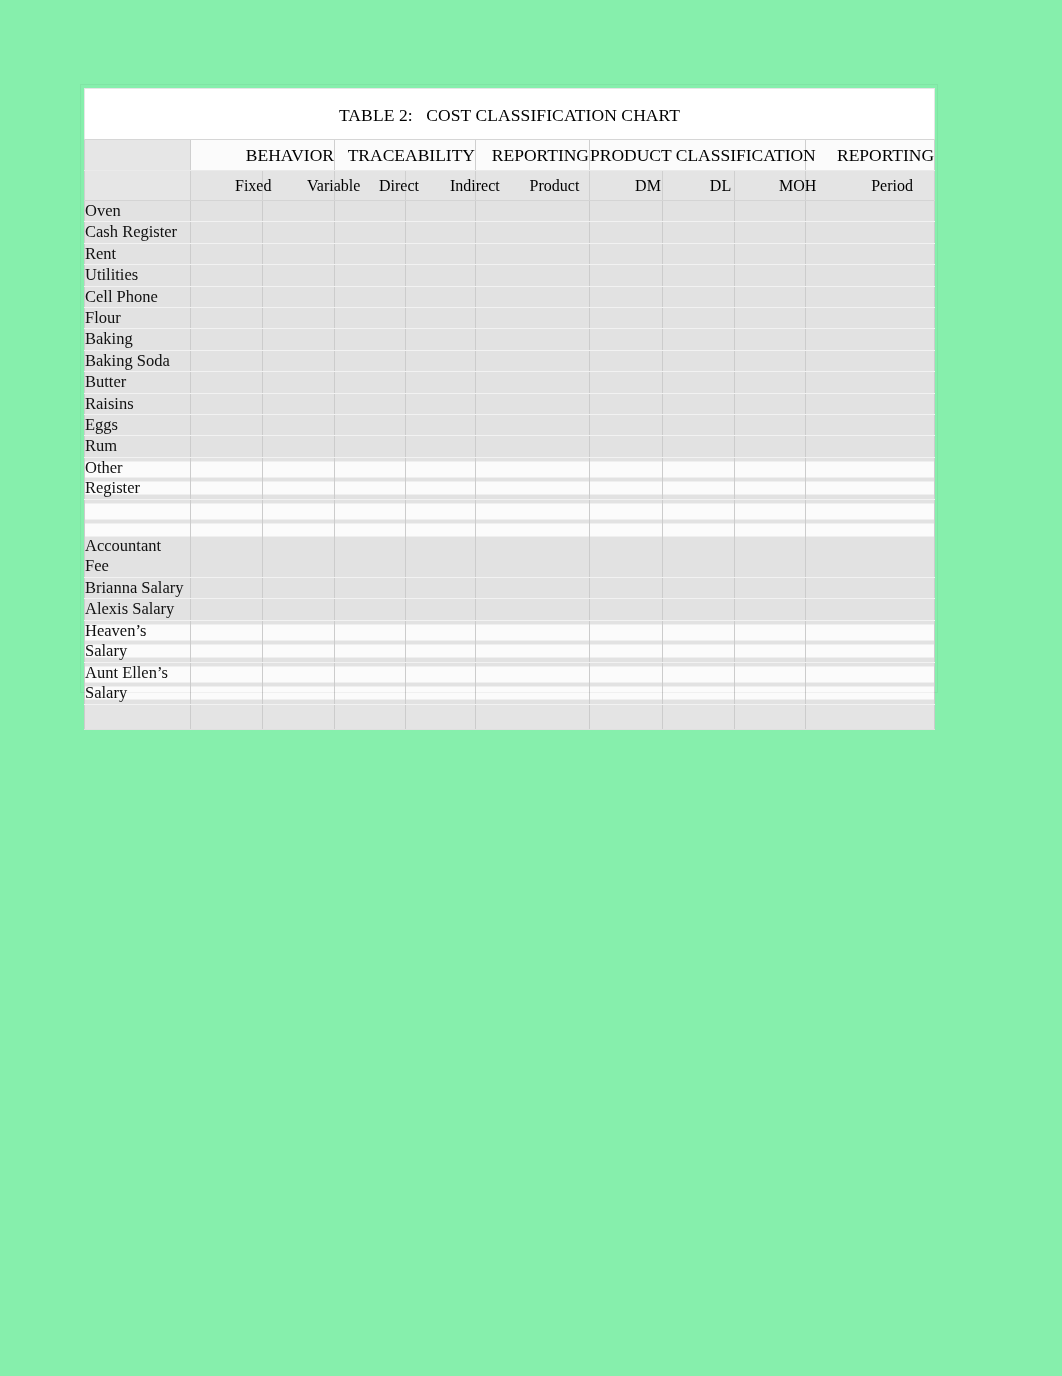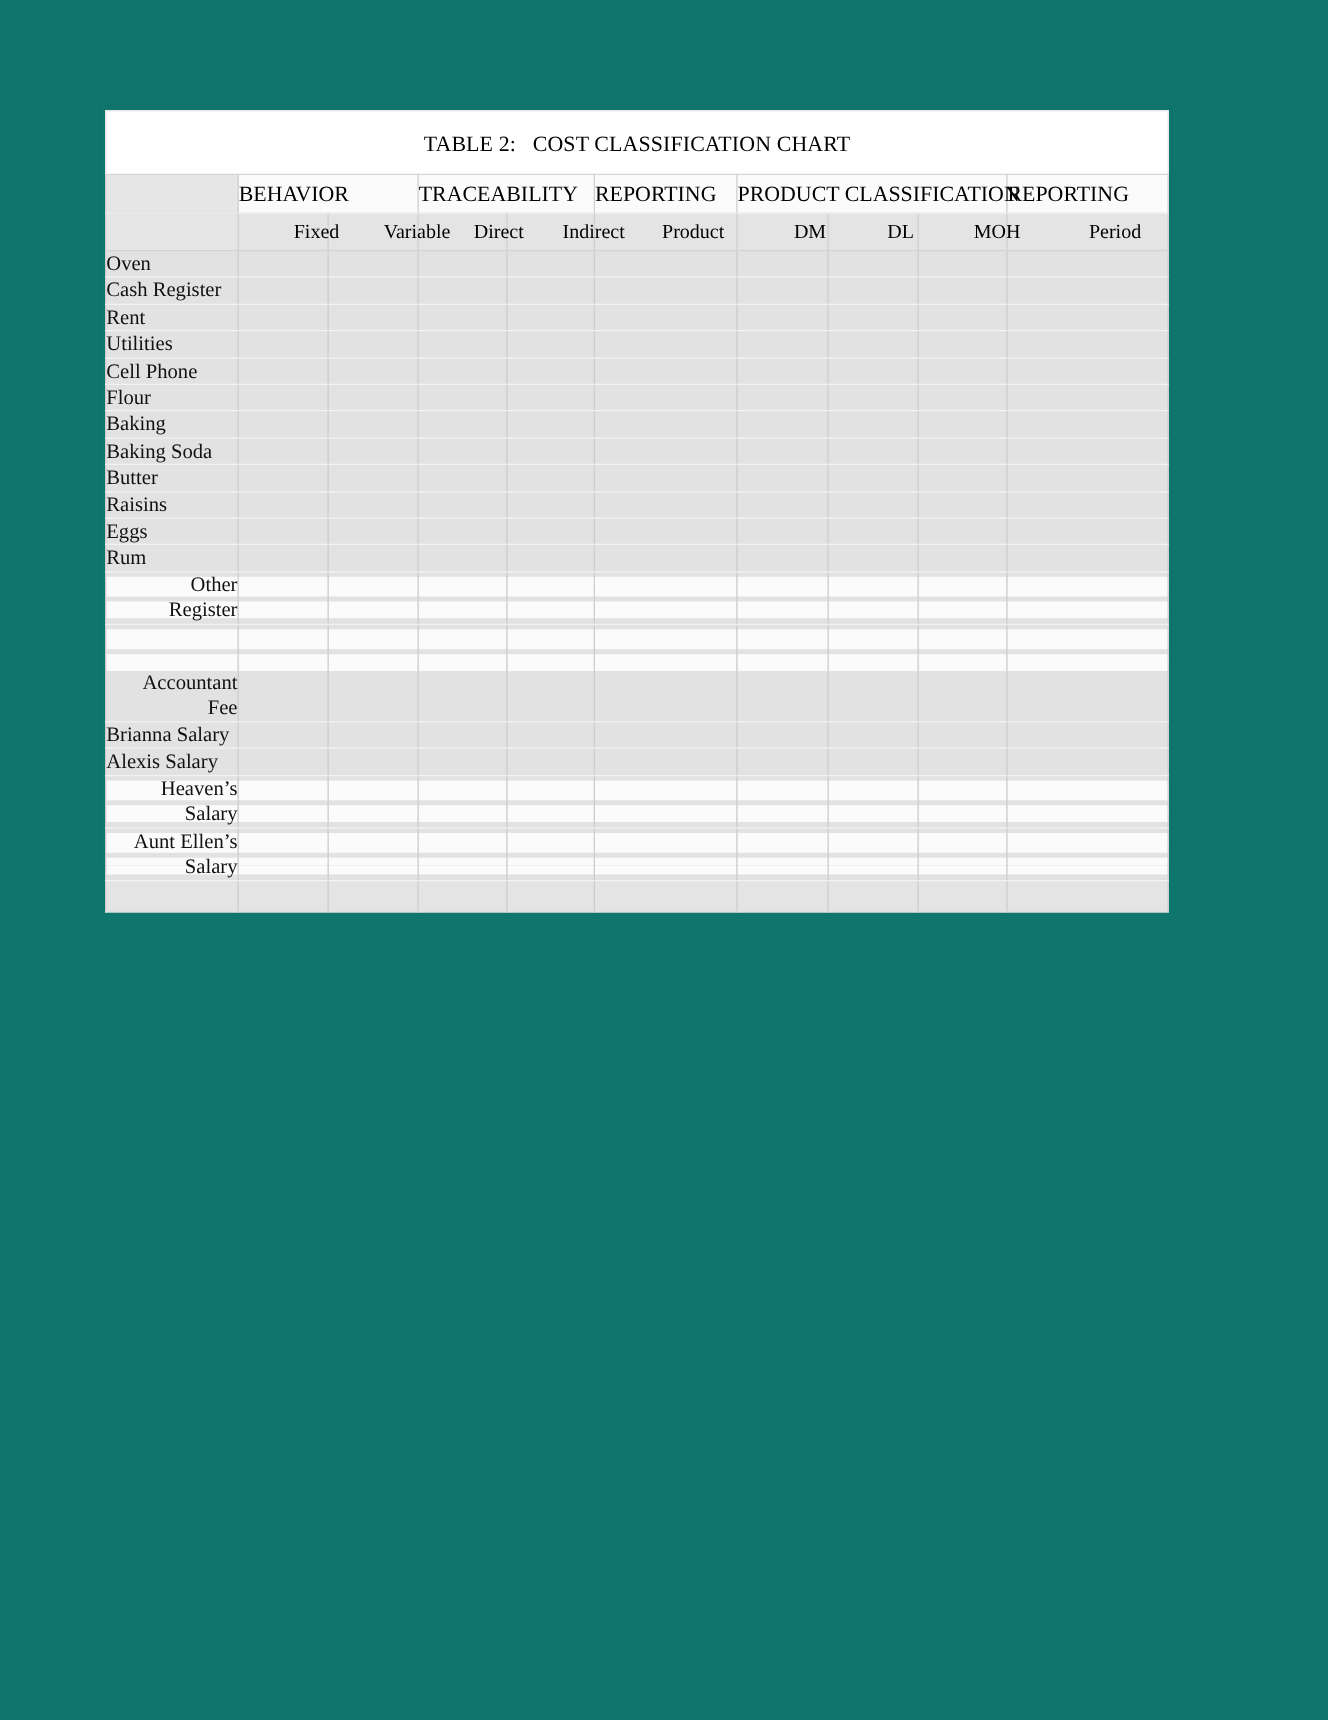--- a/index.html
+++ b/index.html
@@ -16,21 +16,21 @@
     position: relative;
     overflow: hidden;
   }
 
   #page {
     position: absolute;
     left: 0;
     top: 0;
     width: 1062px;
     height: 1376px;
-    background: #0f766e;
+    background: #86efac;
   }
 
   
   #table-wrap {
     position: absolute;
     left: 84px;
     top: 88px;
     width: 850px;
   }
 
@@ -60,21 +60,21 @@
     vertical-align: middle;
     font-size: 17.5px;
     letter-spacing: 0.1px;
     padding-top: 2px;
   }
   .title-text { display: inline-block; white-space: pre; }
 
   
   tr.group-row td {
     height: 30px;
-    text-align: left;
+    text-align: right;
     vertical-align: middle;
     font-size: 17.5px;
     background: #fbfbfb;
     border-left: 1px solid #cfcfcf;
     border-right: 1px solid #cfcfcf;
     border-top: 1px solid #dcdcdc;
     border-bottom: 1px solid #eaeaea;
     white-space: nowrap;
   }
   tr.group-row td.blank-corner {
@@ -109,21 +109,20 @@
     text-align: left;
     padding-left: 0;
     font-size: 16.5px;
     line-height: 20.4px;
     white-space: nowrap;
     color: #111111;
     background: #e2e2e2;
   }
   tr.data-row.two-line td {
     height: 41px;
-    text-align: right;
   }
   tr.data-row.two-line td.row-label {
     line-height: 20.4px;
     white-space: normal;
   }
   tr.data-row.two-line td.cell {
     background: #e2e2e2;
     background-image: linear-gradient(to bottom,
         #e2e2e2 0px, #e2e2e2 4px,
         #fbfbfb 4px, #fbfbfb 20px,

